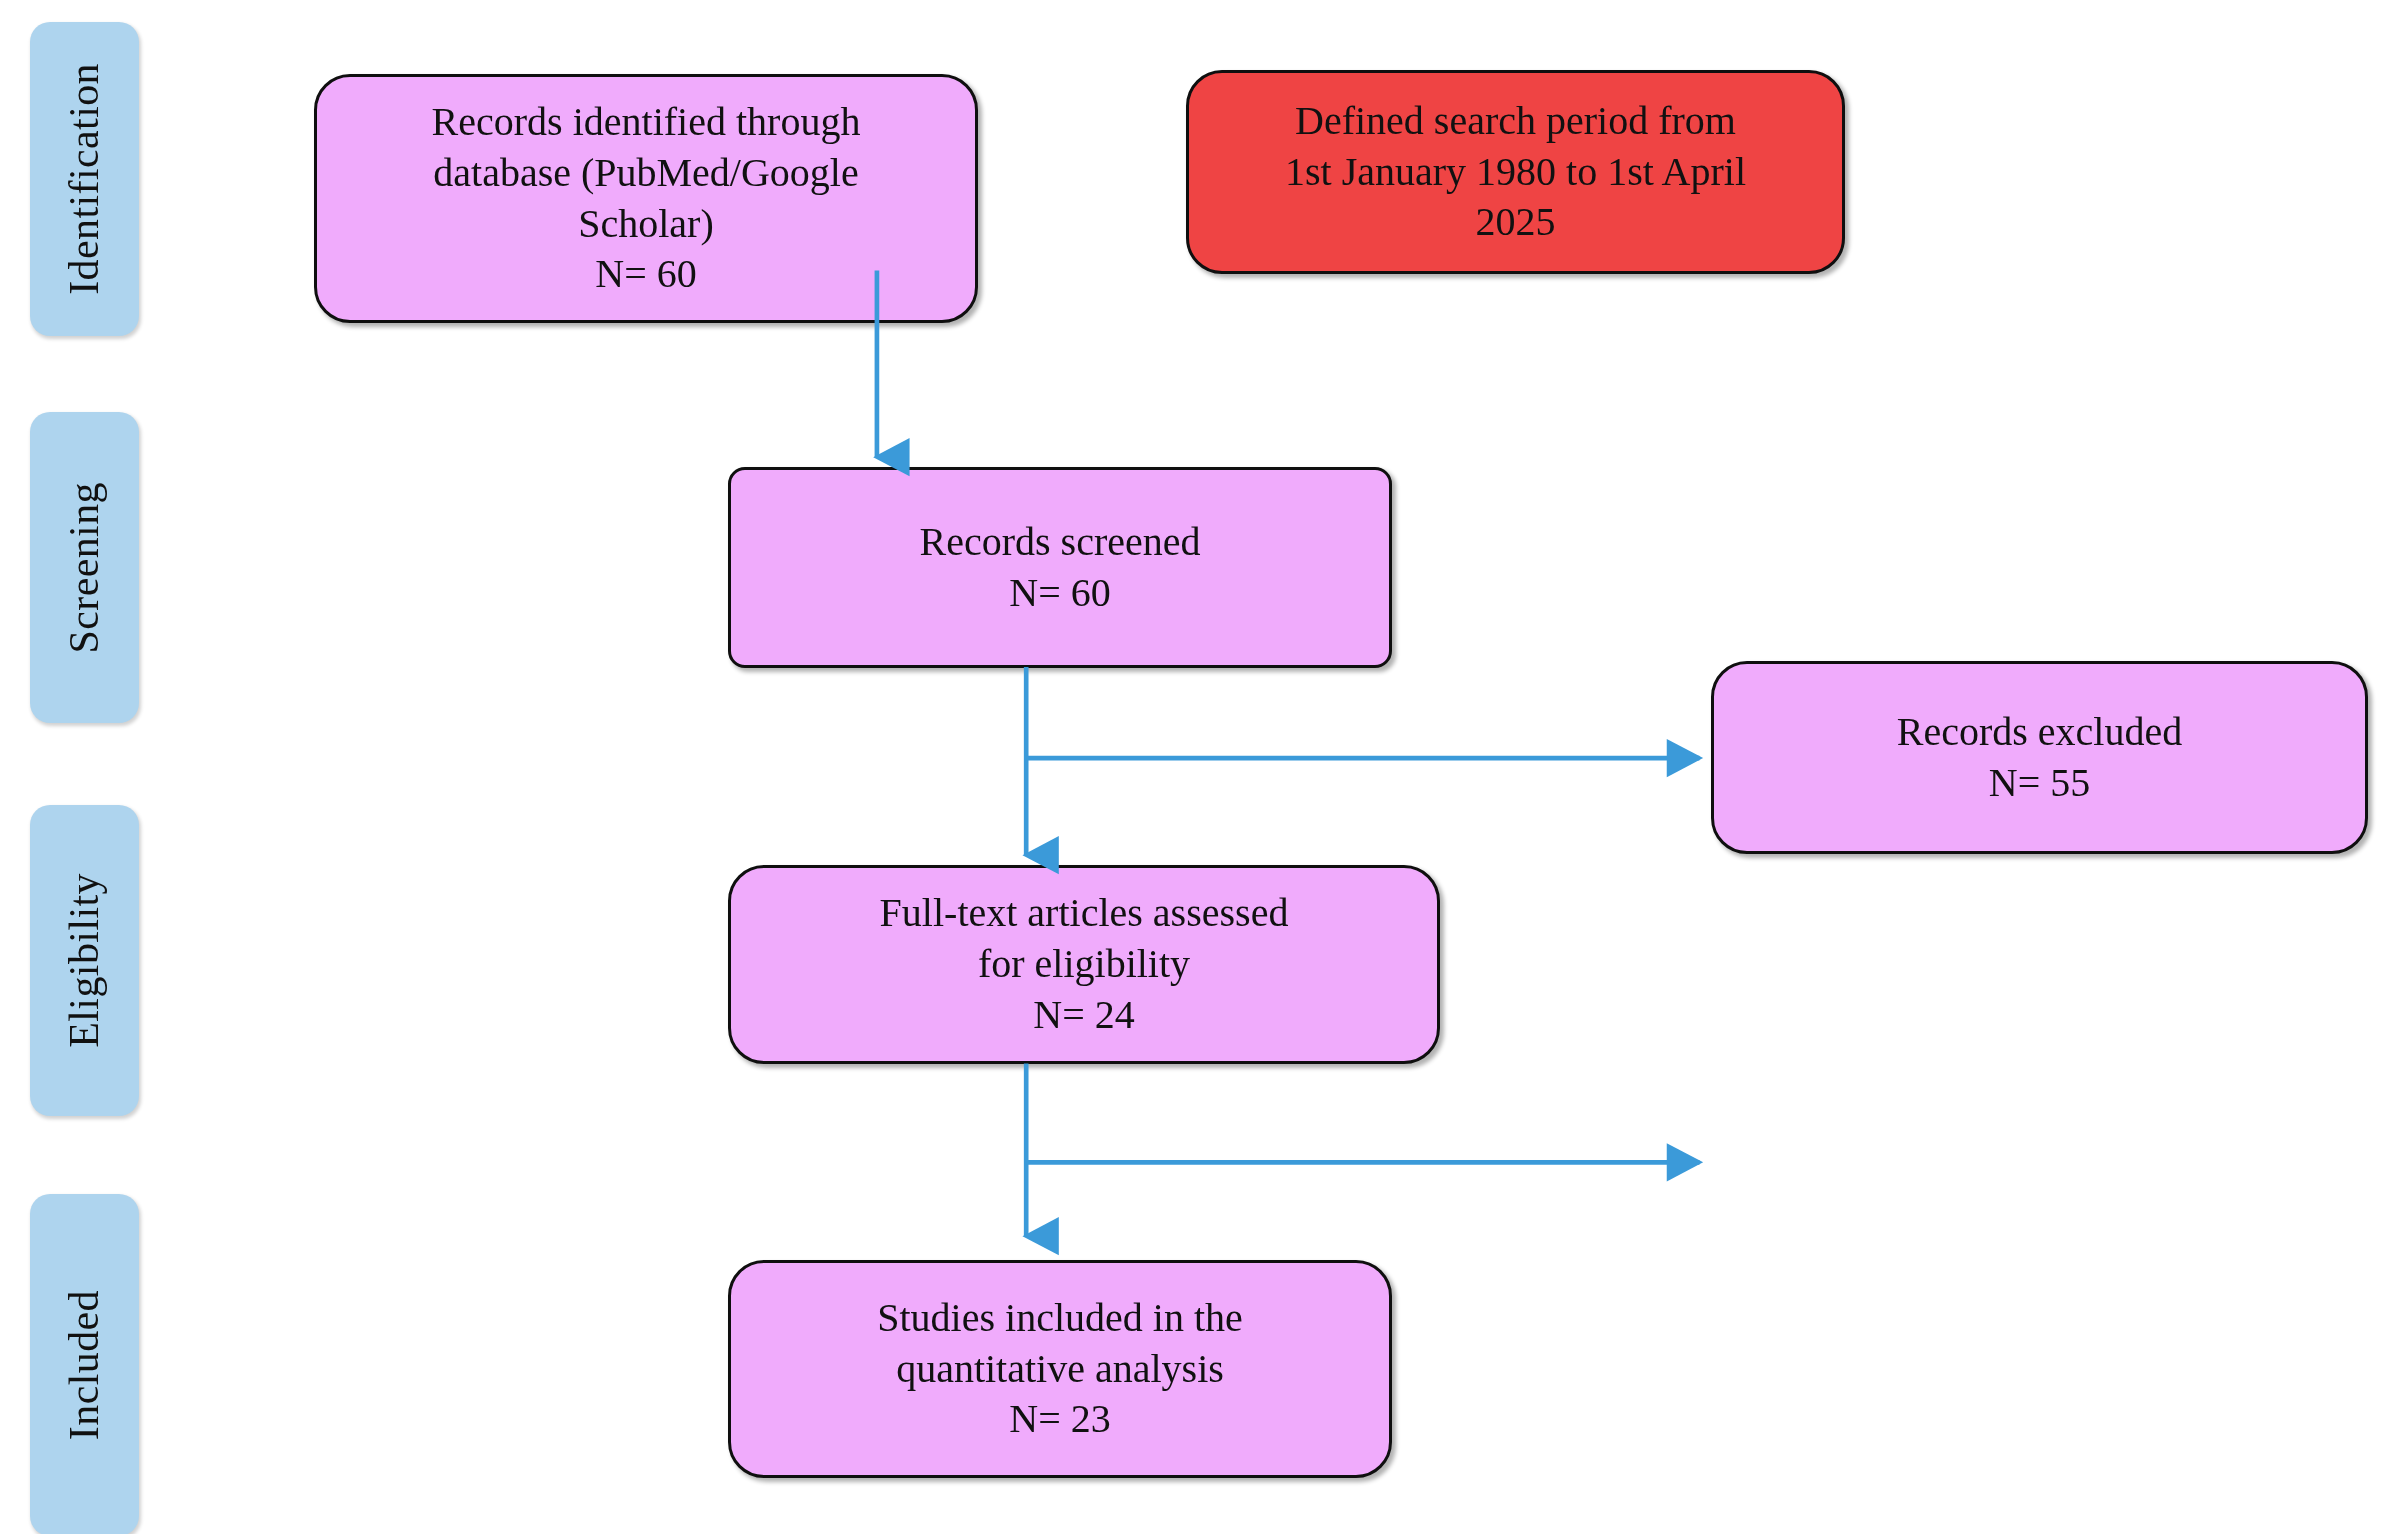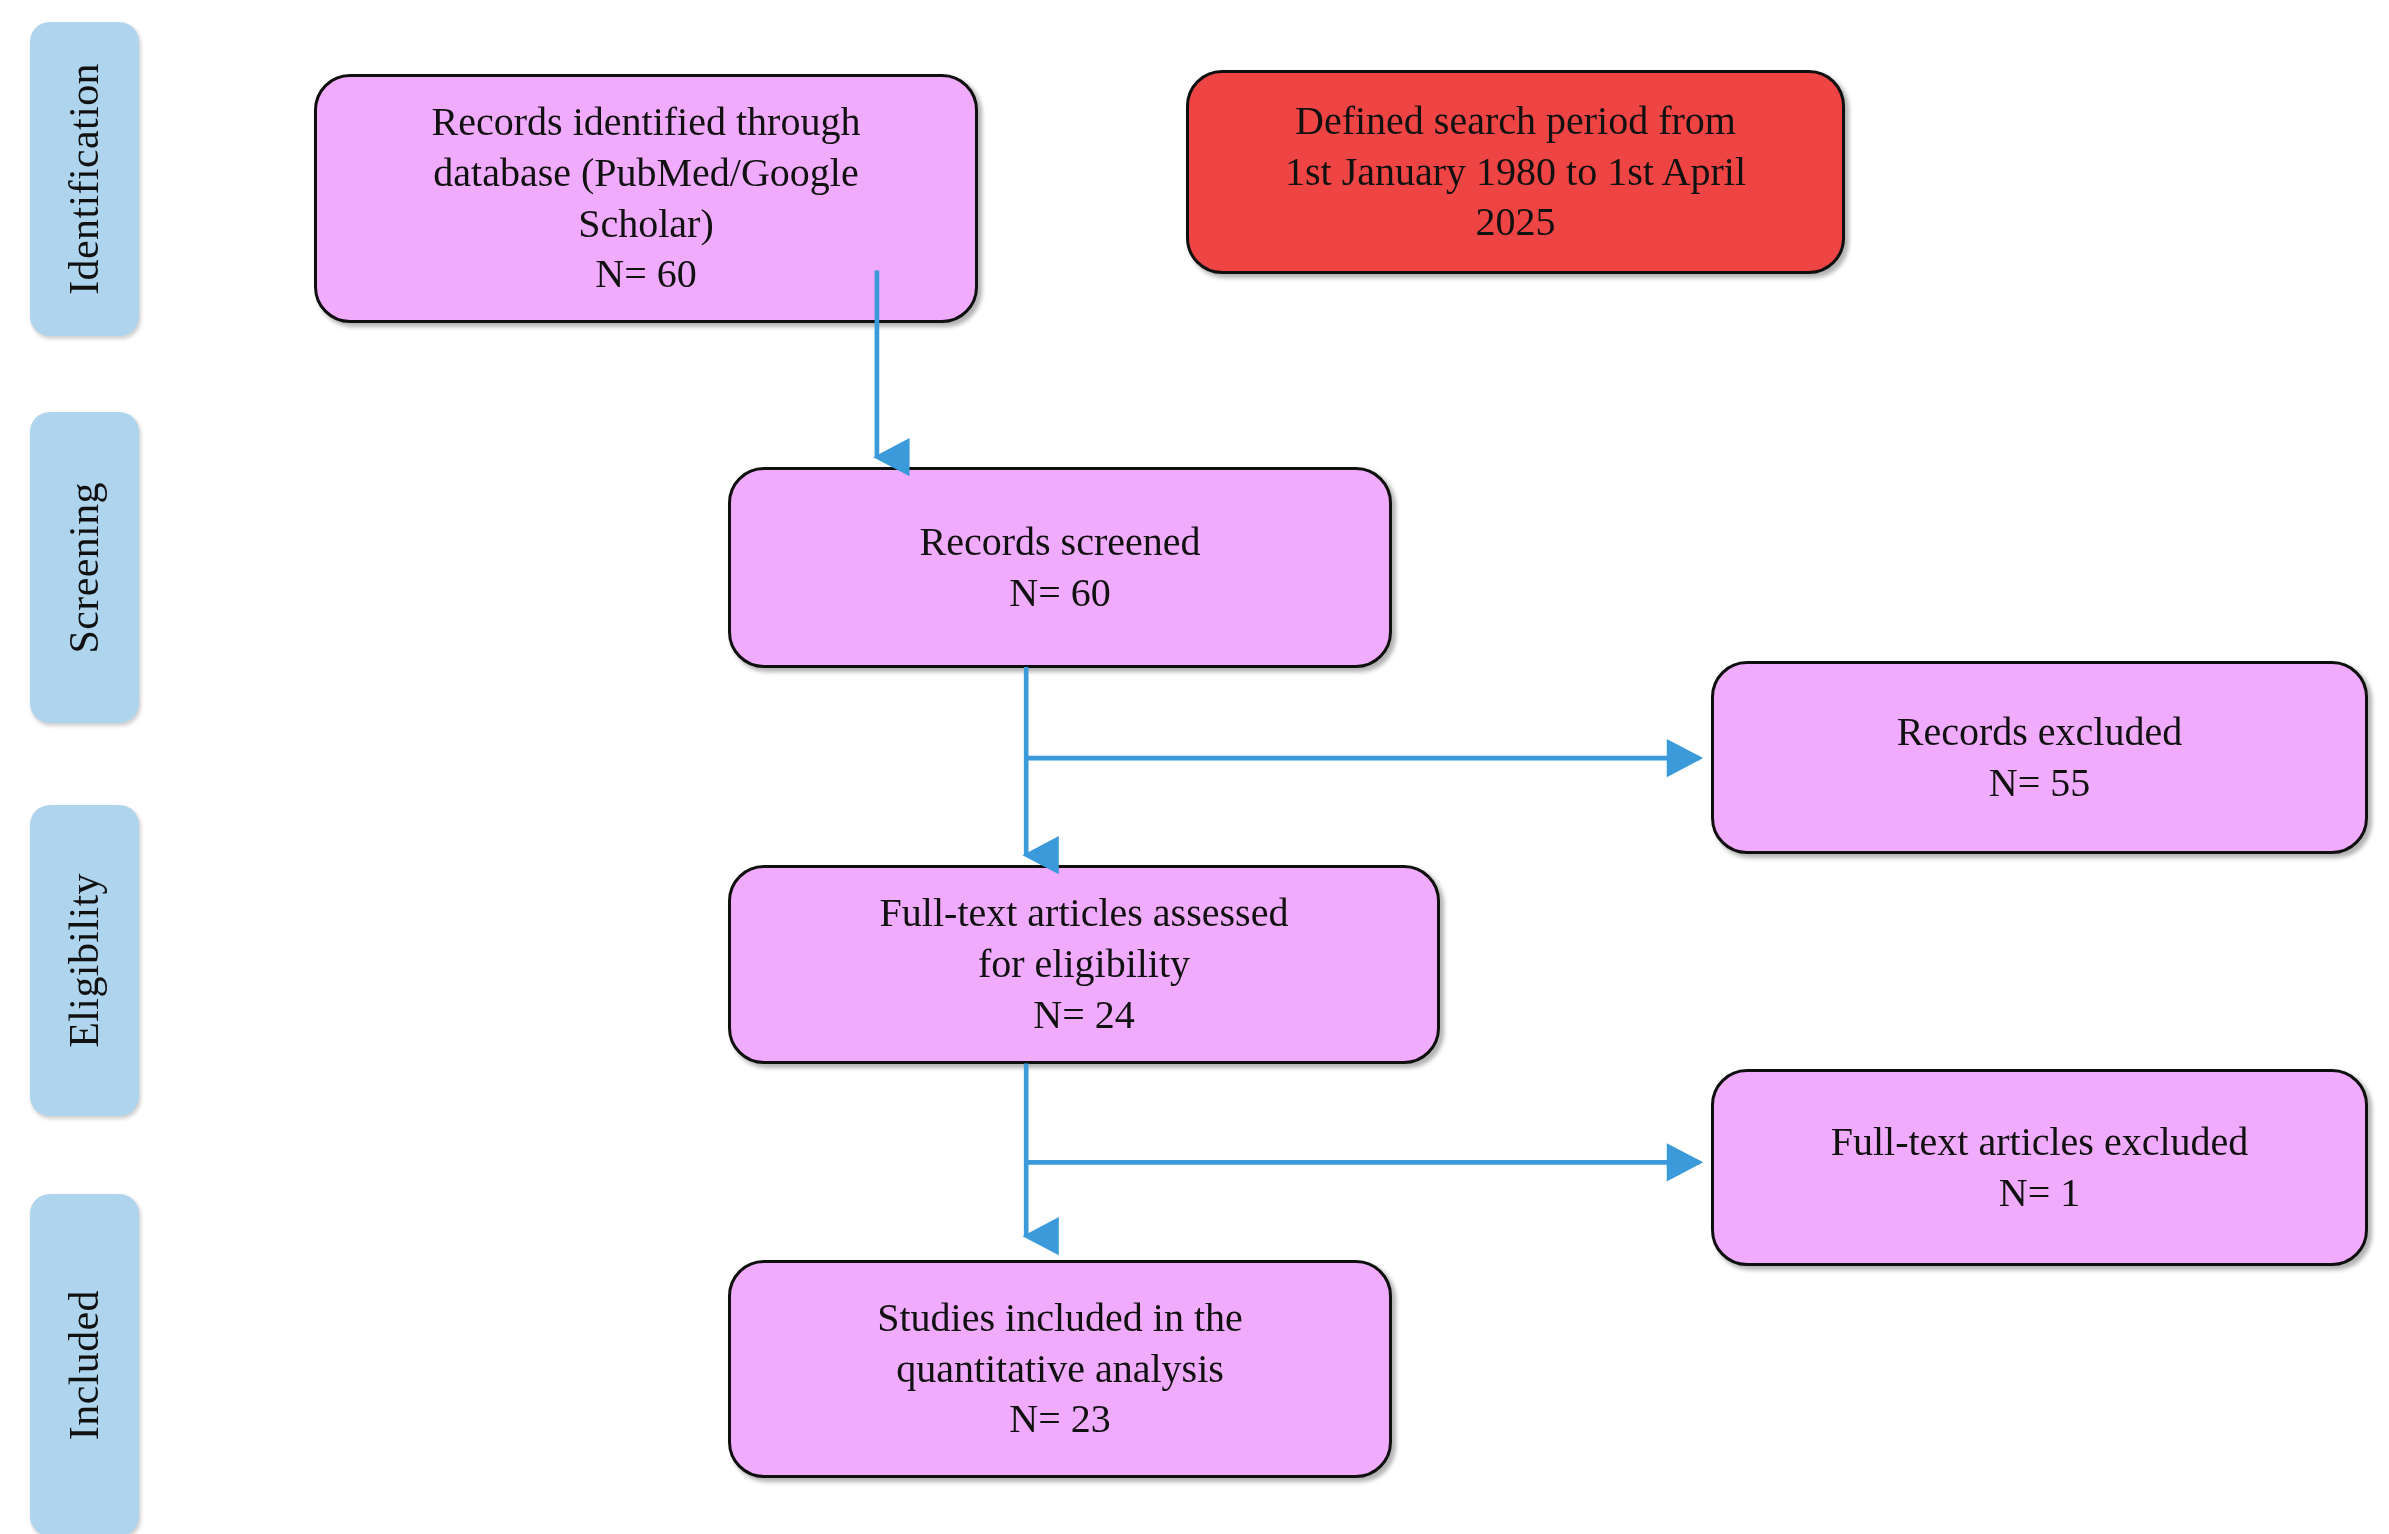--- a/index.html
+++ b/index.html
@@ -101,40 +101,36 @@
 Scholar)
 N= 60</span>
   </div>
 
   <div class="flow-box shaded" style="left:1186px; top:70px; width:659px; height:204px;">
     <span class="flow-box-text">Defined search period from
 1st January 1980 to 1st April
 2025</span>
   </div>
 
-  <div class="flow-box" style="left:728px; top:467px; width:664px; height:201px;">
+  <div class="flow-box" style="left:728px; top:467px; width:664px; height:201px;border-radius:17px;">
     <span class="flow-box-text">Records screened
 N= 60</span>
   </div>
 
   <div class="flow-box" style="left:1711px; top:661px; width:657px; height:193px;">
     <span class="flow-box-text">Records excluded
 N= 55</span>
   </div>
 
   <div class="flow-box" style="left:728px; top:865px; width:712px; height:199px;">
     <span class="flow-box-text">Full-text articles assessed
 for eligibility
 N= 24</span>
   </div>
 
-  <div class="flow-box" style="left:1711px; top:1069px; width:657px; height:197px;">
-    <span class="flow-box-text">Full-text articles excluded
-N= 1</span>
-  </div>
 
   <div class="flow-box" style="left:728px; top:1244px; width:664px; height:218px;margin-top:16px;">
     <span class="flow-box-text">Studies included in the
 quantitative analysis
 N= 23</span>
   </div>
 
   <svg id="connectors" viewBox="0 0 3073 1973" xmlns="http://www.w3.org/2000/svg">
     <defs>
       <marker id="arrowDown" markerWidth="9" markerHeight="9" refX="4.5" refY="7.6" orient="auto" markerUnits="strokeWidth">

